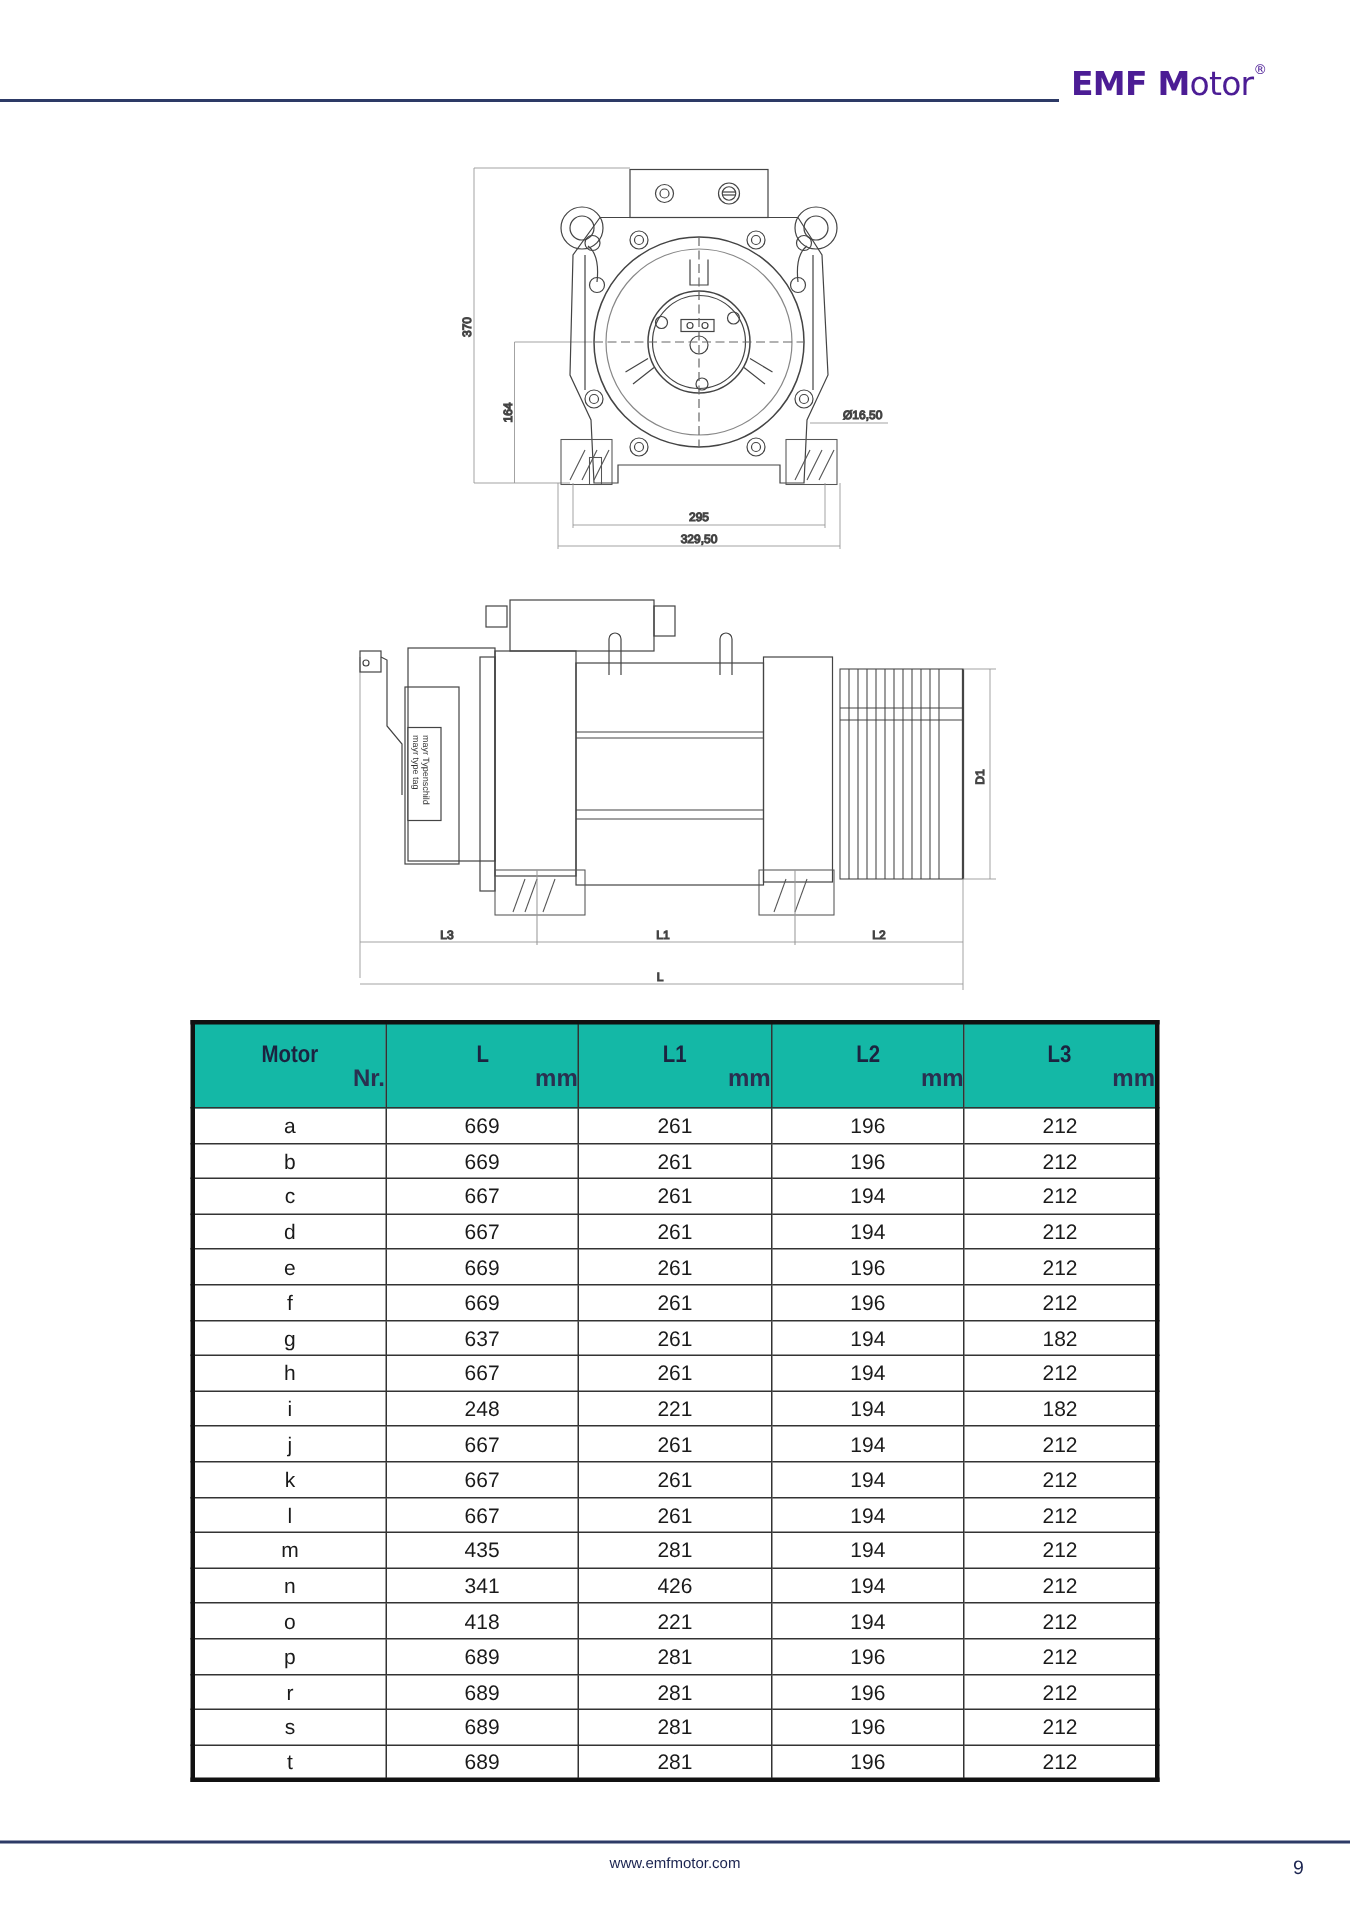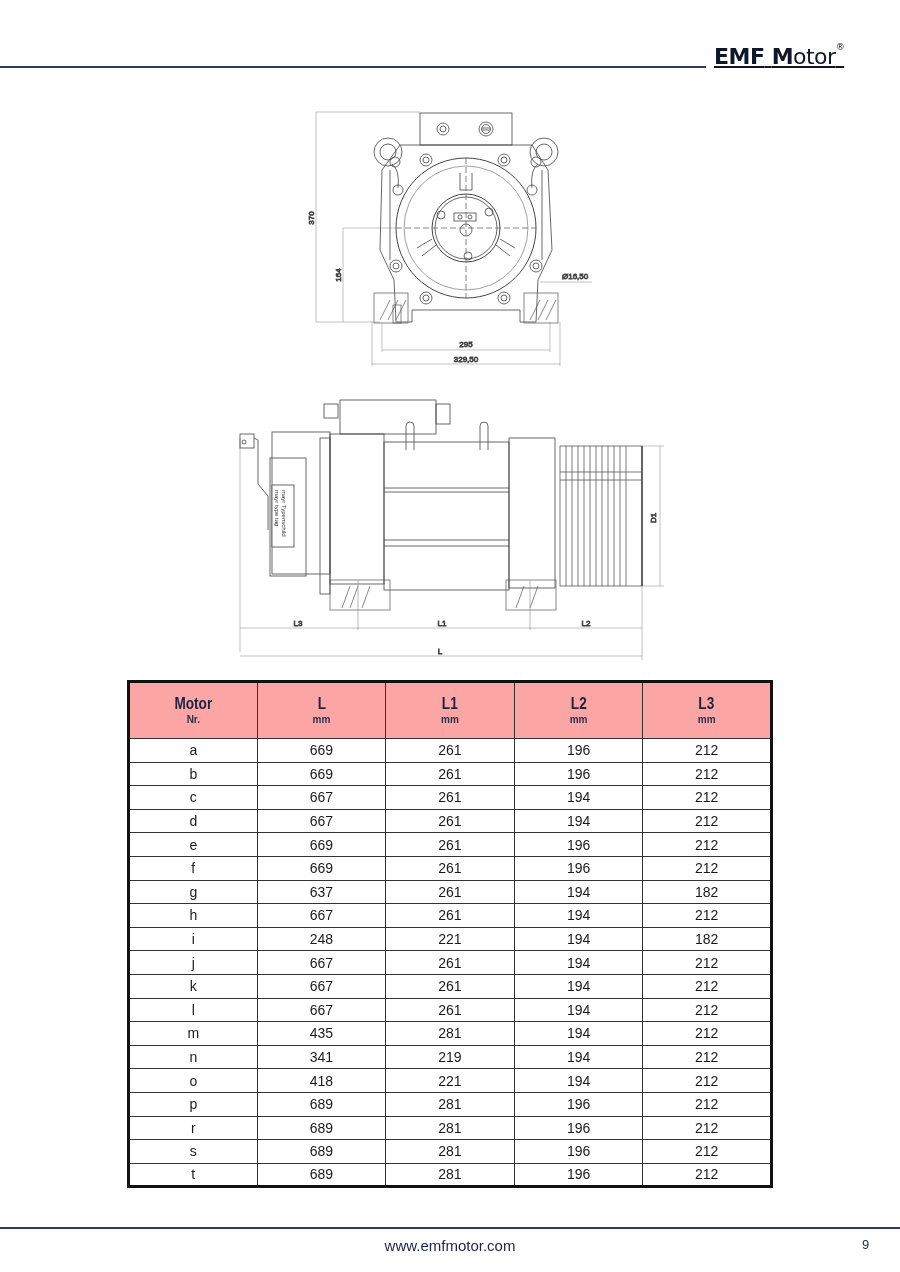--- a/index.html
+++ b/index.html
@@ -1,39 +1,39 @@
 <!DOCTYPE html>
 <html><head>
 <meta charset="utf-8">
 <style>
   * { box-sizing: border-box; margin: 0; padding: 0; }
   html, body { width: 900px; height: 1272px; background: #ffffff; overflow: hidden; }
   body { position: relative; font-family: "Liberation Sans", sans-serif; color: #1a1a1a; }
 
   .top-rule { position: absolute; left: 0; top: 66px; width: 706px; height: 2px; background: #2d3a66; }
-  .brand { position: absolute; left: 714px; top: 44px; font-family: "DejaVu Sans", sans-serif; font-weight: bold; font-size: 22px; color: #0f172a; letter-spacing: -0.5px; white-space: nowrap; text-decoration: underline; }
+  .brand { position: absolute; left: 714px; top: 44px; font-family: "DejaVu Sans", sans-serif; font-weight: bold; font-size: 22px; color: #4c1d95; letter-spacing: -0.5px; white-space: nowrap; }
   .brand .b1 { font-weight: 900; }
   .brand .b2 { font-weight: bold; }
   .brand .b3 { font-weight: normal; }
   .brand sup { font-size: 9px; font-weight: normal; vertical-align: top; position: relative; top: -2px; }
 
   .drawing { position: absolute; }
   .drawing svg { display: block; }
   .dim-text { font-family: "Liberation Sans", sans-serif; font-size: 8px; fill: #777; }
 
   .spec-table { position: absolute; left: 127px; top: 680px; width: 646px; border-collapse: collapse; border: 3px solid #111; }
   .spec-table th, .spec-table td { border: 1.5px solid #333; text-align: center; }
-  .spec-table thead th { background: #fca5a5; height: 57px; color: #1c2340; vertical-align: middle; }
+  .spec-table thead th { background: #14b8a6; height: 57px; color: #1c2340; vertical-align: middle; }
   .spec-table thead .h-main { display: block; font-family: "Liberation Sans", sans-serif; font-weight: bold; font-size: 16px; line-height: 18px; transform: scaleX(0.85); }
-  .spec-table thead .h-sub { display: block; font-size: 10px; line-height: 14px; color: #2a3050; }
+  .spec-table thead .h-sub { display: block; font-size: 16px; line-height: 14px; color: #2a3050; text-align: right; }
   .spec-table tbody td { height: 23.6px; font-size: 14px; color: #1a1a1a; font-family: "Liberation Sans", sans-serif; }
   .spec-table col { width: 20%; }
 
   .bottom-rule { position: absolute; left: 0; top: 1227px; width: 900px; height: 2px; background: #2d3a66; }
-  .footer-url { position: absolute; left: 0; width: 900px; top: 1237px; text-align: center; font-size: 15px; color: #1b2450; font-family: "Liberation Sans", sans-serif; }
+  .footer-url { position: absolute; left: 0; width: 900px; top: 1237px; text-align: center; font-size: 10px; color: #1b2450; font-family: "Liberation Sans", sans-serif; }
   .page-num { position: absolute; left: 862px; top: 1237px; font-size: 13px; color: #1b2450; }
 </style>
 </head>
 <body>
 
 <div class="top-rule"></div>
 <div class="brand"><span class="b1">EMF</span> <span class="b2">M</span><span class="b3">otor</span><sup>®</sup></div>
 
 <div class="drawing" style="left:300px; top:100px;">
 <svg width="300" height="272" viewBox="0 0 300 272" stroke="#444" fill="none" stroke-width="0.8">
@@ -329,21 +329,21 @@
       <tr>
         <td>m</td>
         <td>435</td>
         <td>281</td>
         <td>194</td>
         <td>212</td>
       </tr>
       <tr>
         <td>n</td>
         <td>341</td>
-        <td>219</td>
+        <td>426</td>
         <td>194</td>
         <td>212</td>
       </tr>
       <tr>
         <td>o</td>
         <td>418</td>
         <td>221</td>
         <td>194</td>
         <td>212</td>
       </tr>

